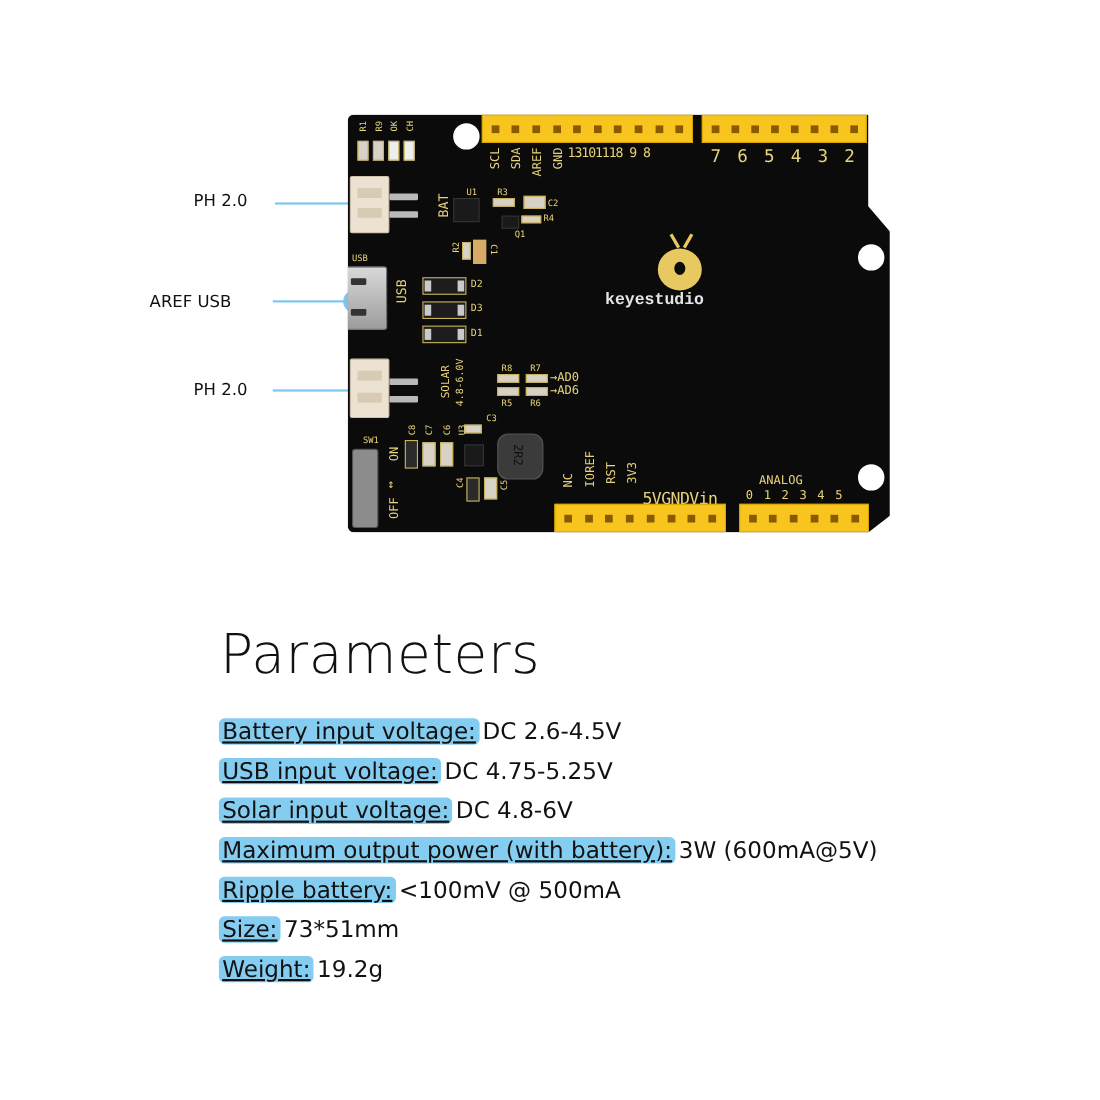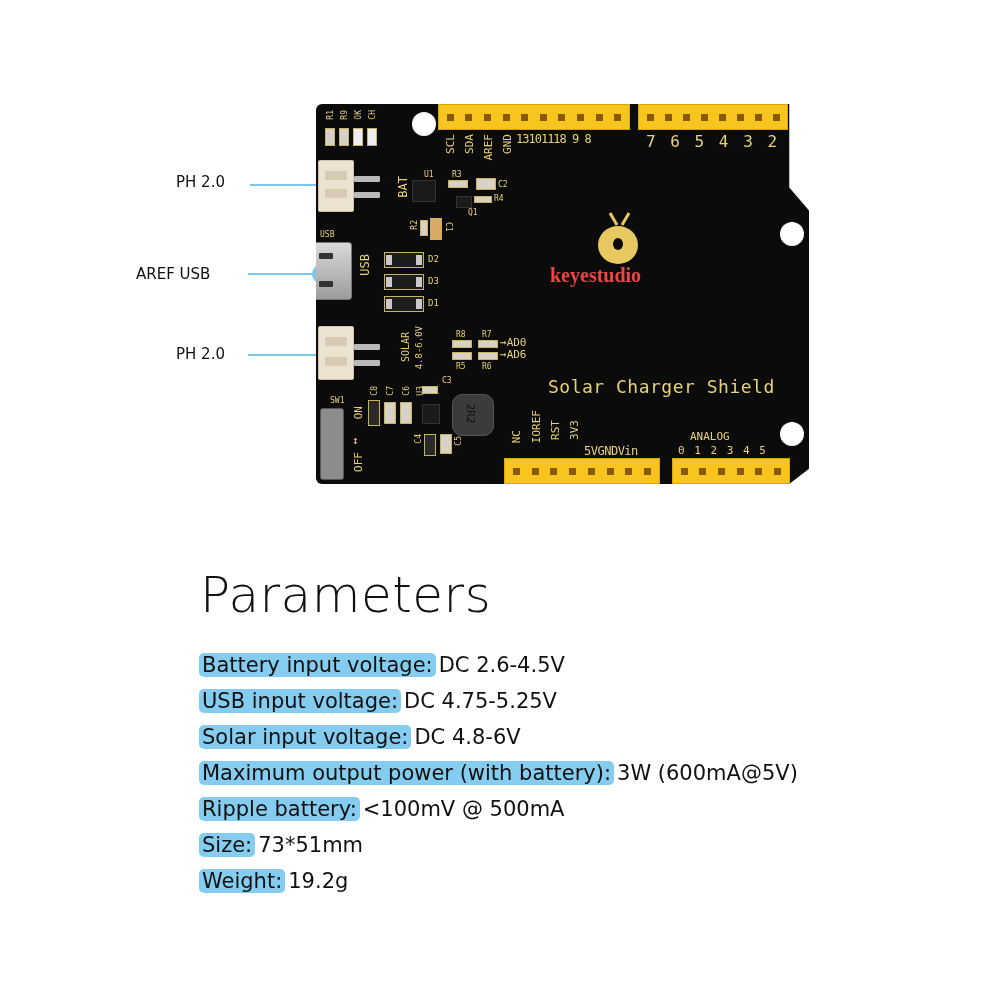--- a/index.html
+++ b/index.html
@@ -32,21 +32,21 @@
   .switch { position:absolute; background:#8c8c8c; border:1px solid #555; border-radius:3px; }
   .icsp { position:absolute; border:1px solid #c8b35a; }
   .icsp-pad { position:absolute; width:9px; height:9px; border-radius:50%; background:#9a9a9a; border:1px solid #666; }
   .logo-gear { position:absolute; width:40px; height:38px; border-radius:50%; background:#e8c860; }
   .logo-gear::after { content:""; position:absolute; left:15px; top:12px; width:10px; height:12px; border-radius:50%; background:#0b0b0b; }
   .logo-antenna { position:absolute; width:3px; height:14px; background:#e8c860; }
 
   
   .params-title { position:absolute; left:200px; top:566px; font-family:"DejaVu Sans", sans-serif; font-weight:300; font-size:50px; color:#111; letter-spacing:0.5px; }
   .param-row { position:absolute; left:199px; font-family:"DejaVu Sans", sans-serif; font-size:21px; color:#111; white-space:nowrap; line-height:30px; }
-  .param-key { background:#85cdf0; border-radius:5px; padding:0 3px; }
+  .param-key { background:#85cdf0; border-radius:5px; padding:0 3px;text-decoration:underline; }
   .param-val { padding-left:3px; }
 </style>
 </head>
 <body>
 
 <div class="callout-label" style="left:176px; top:173px;">PH 2.0</div>
 <div class="callout-line" style="left:250px; top:184px; width:80px;"></div>
 <div class="callout-dot" style="left:320px; top:175px;"></div>
 
 <div class="callout-label" style="left:136px; top:265px;">AREF USB</div>
@@ -182,30 +182,29 @@
 
   <div class="silk" style="left:14px; top:292px; font-size:8px;">SW1</div>
   <div class="switch" style="left:4px; top:304px; width:22px; height:70px;"></div>
   <div class="silk" style="left:36px; top:302px; font-size:11px; writing-mode:vertical-rl; transform:rotate(180deg);">ON</div>
   <div class="silk" style="left:36px; top:330px; font-size:11px;">↕</div>
   <div class="silk" style="left:36px; top:348px; font-size:11px; writing-mode:vertical-rl; transform:rotate(180deg);">OFF</div>
 
   <div class="logo-antenna" style="left:296px; top:108px; transform:rotate(-30deg);"></div>
   <div class="logo-antenna" style="left:308px; top:108px; transform:rotate(30deg);"></div>
   <div class="logo-gear" style="left:282px; top:122px;"></div>
-  <div class="silk" style="left:234px; top:160px; font-size:20px; font-weight:bold; font-family:Liberation Serif, serif; color:#ef4444;">keyestudio</div>
-
-
-  <div class="silk" style="left:232px; top:272px; font-size:18px; letter-spacing:0.5px;">Solar Charger Shield</div>
+  <div class="silk" style="left:234px; top:160px; font-size:15px; font-weight:bold; font-family:Liberation Mono, monospace; color:#e5e5e5;">keyestudio</div>
+
+
 
   <div class="silk" style="left:194px; top:326px; font-size:11px; writing-mode:vertical-rl; transform:rotate(180deg);">NC</div>
   <div class="silk" style="left:214px; top:306px; font-size:11px; writing-mode:vertical-rl; transform:rotate(180deg);">IOREF</div>
   <div class="silk" style="left:233px; top:316px; font-size:11px; writing-mode:vertical-rl; transform:rotate(180deg);">RST</div>
   <div class="silk" style="left:252px; top:316px; font-size:11px; writing-mode:vertical-rl; transform:rotate(180deg);">3V3</div>
-  <div class="silk" style="left:268px; top:340px; font-size:12px; letter-spacing:-0.5px;">
+  <div class="silk" style="left:268px; top:340px; font-size:15px; letter-spacing:-0.5px;">
     <span>5V</span><span>GND</span><span>Vin</span>
   </div>
   <div class="header" style="left:188px; top:354px; width:156px;">
     <div class="pin"></div>
       <div class="pin"></div>
       <div class="pin"></div>
       <div class="pin"></div>
     <div class="pin"></div>
       <div class="pin"></div>
       <div class="pin"></div>

